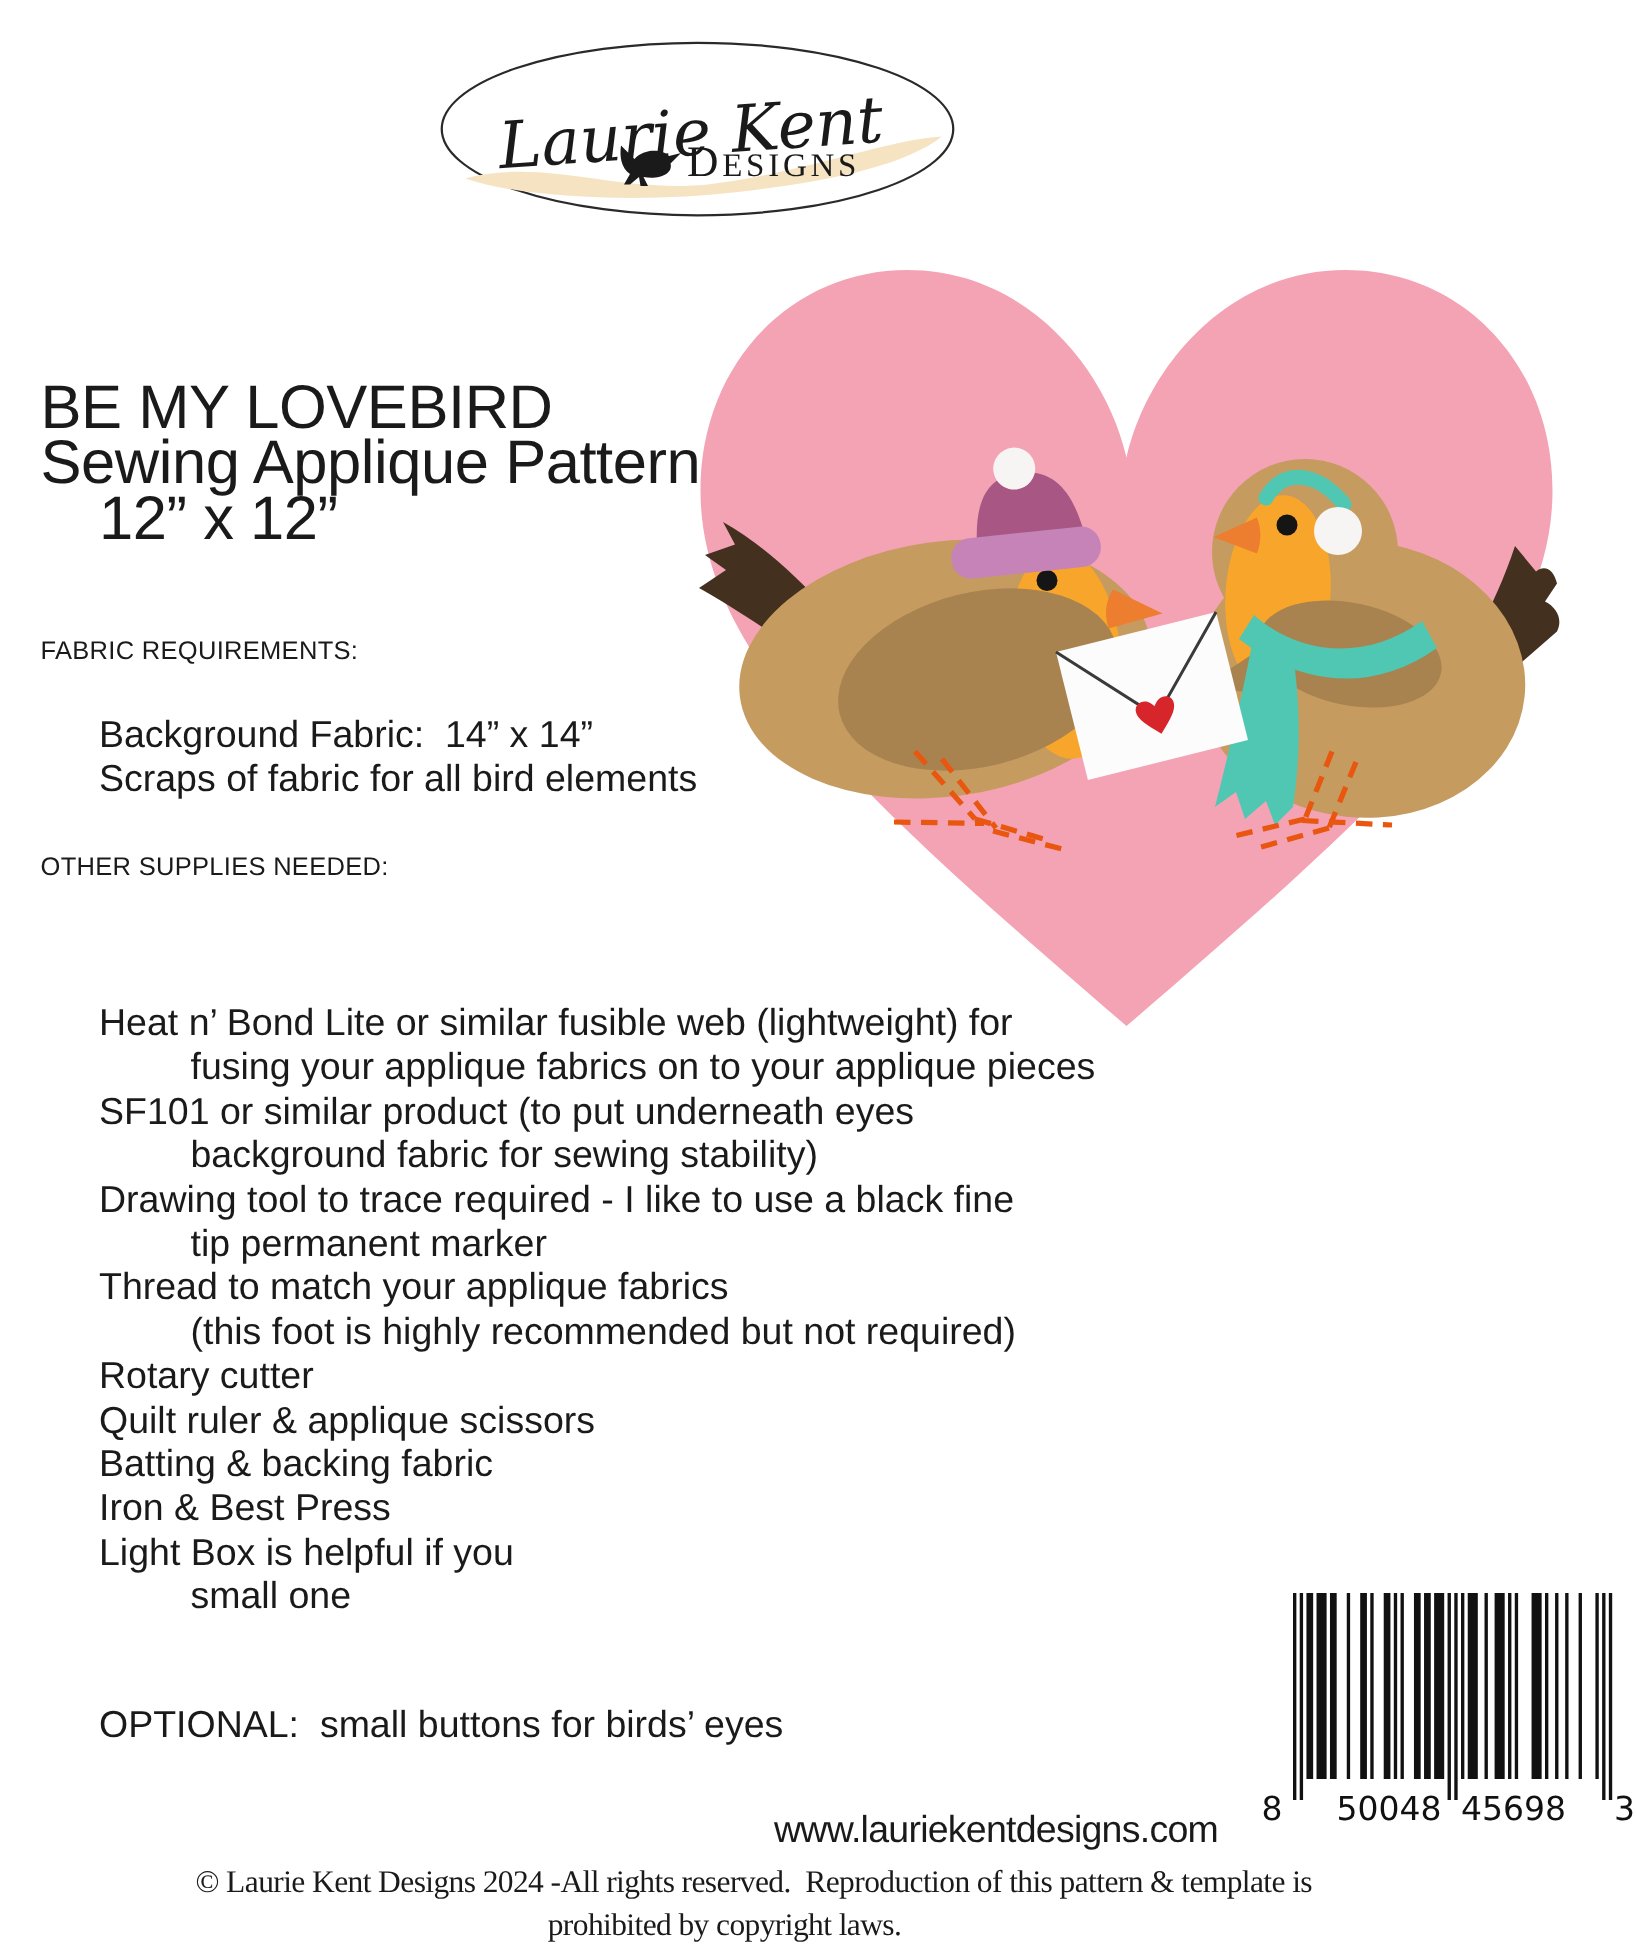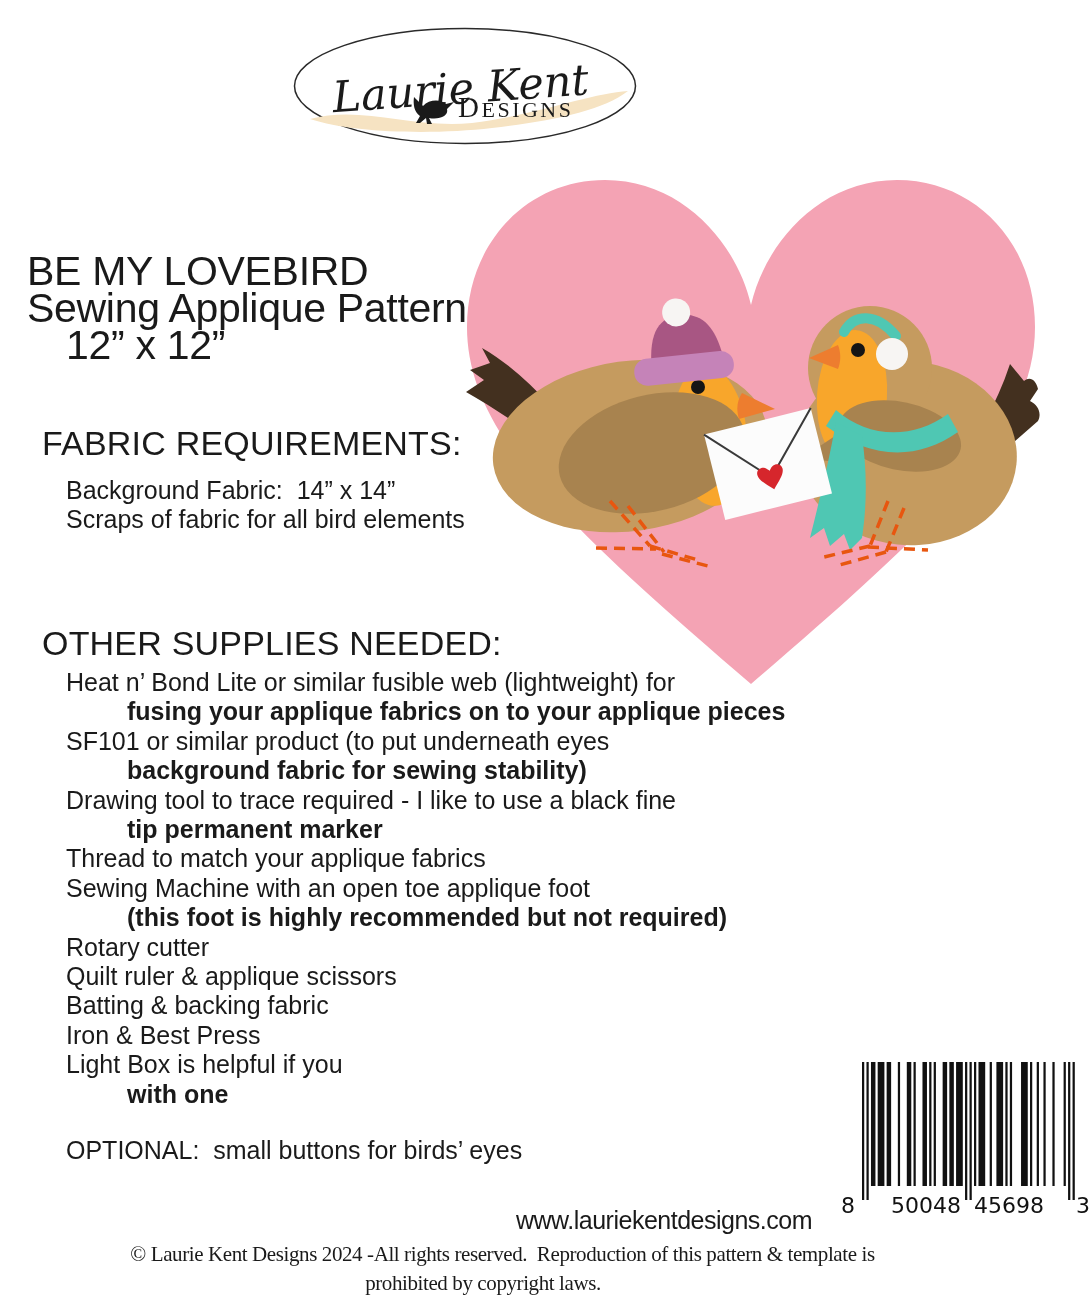--- a/index.html
+++ b/index.html
@@ -8,27 +8,27 @@
     font-family:"Liberation Sans",sans-serif;color:#1a1a1a;overflow:hidden;
   }
   .abs{position:absolute;}
   .pre{white-space:pre;margin-left:39px;}
   
   .logo{left:292px;top:27px;width:346px;height:118px;}
   
   .title-block{left:27px;top:253px;}
   .title-line{font-size:41px;line-height:37px;letter-spacing:-0.3px;font-weight:500;}
   
-  .heading{font-size:34px;letter-spacing:0.2px;margin-left:15px;}
+  .heading{font-size:17px;letter-spacing:0.2px;}
   .h-fabric{left:27px;top:424px;}
-  .h-other{left:27px;top:624px;}
+  .h-other{left:27px;top:568px;}
   .fabric-lines{left:27px;top:476px;}
   .body-line{font-size:25px;line-height:29.4px;}
   .supplies{left:27px;top:668px;}
-  .ind{margin-left:100px;font-weight:bold;}
+  .ind{margin-left:100px;}
   .optional{left:27px;top:1136px;}
   
   .illustration{left:440px;top:168px;width:620px;height:565px;}
   
   .barcode{left:836px;top:1060px;width:260px;height:158px;}
   .barcode text{font-family:"DejaVu Sans",sans-serif;font-size:22px;fill:#111;}
   
   .website{left:132px;top:1206px;width:680px;text-align:right;font-size:25px;letter-spacing:-0.5px;}
   .copyright{left:40px;top:1240px;width:886px;text-align:center;font-size:21px;line-height:29px;letter-spacing:-0.4px;font-family:Liberation Serif, serif;}
 </style>
@@ -63,28 +63,27 @@
 
 <div class="abs heading h-other">OTHER SUPPLIES NEEDED:</div>
 <div class="abs supplies" id="supplies-list">
     <div class="body-line pre">Heat n’ Bond Lite or similar fusible web (lightweight) for</div>
     <div class="body-line pre ind">fusing your applique fabrics on to your applique pieces</div>
     <div class="body-line pre">SF101 or similar product (to put underneath eyes</div>
     <div class="body-line pre ind">background fabric for sewing stability)</div>
     <div class="body-line pre">Drawing tool to trace required - I like to use a black fine</div>
     <div class="body-line pre ind">tip permanent marker</div>
     <div class="body-line pre">Thread to match your applique fabrics</div>
-    <div class="body-line pre">Sewing Machine with an open toe applique foot</div>
     <div class="body-line pre ind">(this foot is highly recommended but not required)</div>
     <div class="body-line pre">Rotary cutter</div>
     <div class="body-line pre">Quilt ruler &amp; applique scissors</div>
     <div class="body-line pre">Batting &amp; backing fabric</div>
     <div class="body-line pre">Iron &amp; Best Press</div>
     <div class="body-line pre">Light Box is helpful if you</div>
-    <div class="body-line pre ind">with one</div>
+    <div class="body-line pre ind">small one</div>
   </div>
 
 <div class="abs body-line optional pre">OPTIONAL:  small buttons for birds’ eyes</div>
 
 <div class="abs illustration">
 <svg width="620" height="565" viewBox="0 0 620 565">
 
   <path d="M311,137 C297,76 243,12 165,12 C87,12 27,75 27,159 C27,263 121,353 311,516 C501,353 595,263 595,159 C595,75 535,12 457,12 C379,12 325,76 311,137 Z" fill="#F4A3B4"></path>
 
   <g>

